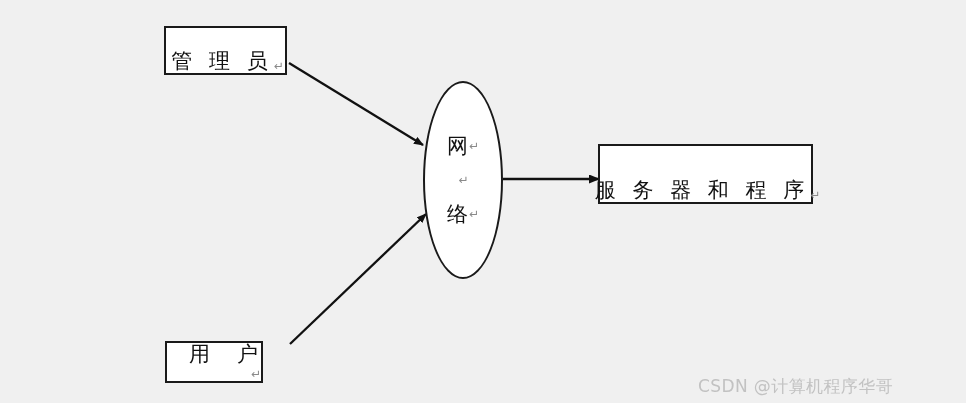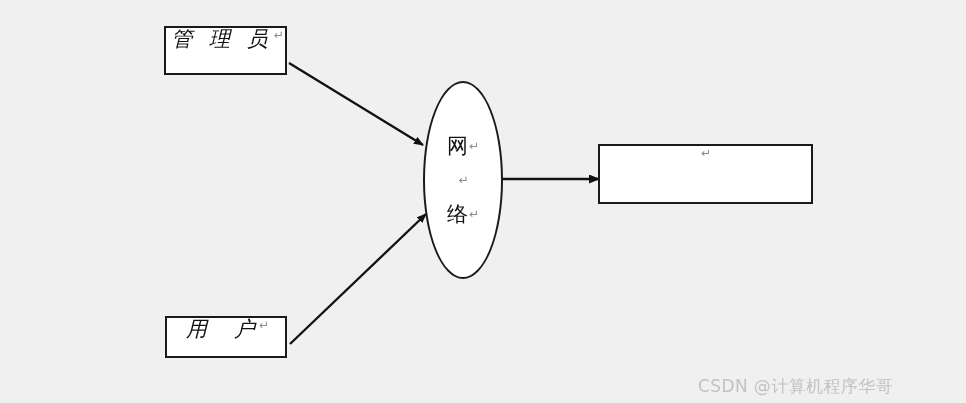--- a/index.html
+++ b/index.html
@@ -25,23 +25,22 @@
     top: 0;
     width: 966px;
     height: 403px;
   }
   .node-box {
     position: absolute;
     background: #ffffff;
     border: 2px solid #1a1a1a;
     box-sizing: border-box;
     display: flex;
-    align-items: flex-start;
+    align-items: flex-end;
     justify-content: center;
-    font-style: italic;
   }
   .node-label {
     color: #111111;
     font-size: 21px;
     line-height: 1.1;
     white-space: pre;
     display: inline-block;
   }
   .pilcrow {
     color: #8a8a8a;
@@ -59,23 +58,24 @@
     height: 49px;
   }
   #box-admin .node-label {
     letter-spacing: 5px;
     padding-left: 4px;
   }
 
   
   #box-user {
     left: 165px;
-    top: 316px;
-    width: 122px;
+    top: 341px;
+    width: 98px;
     height: 42px;
+    flex-direction: column;
   }
   #box-user .node-label {
     letter-spacing: 3px;
     padding-left: 3px;
   }
 
   
   #box-server {
     left: 598px;
     top: 144px;
@@ -168,18 +168,19 @@
     </div>
     <div class="net-line blank">
       <span class="pilcrow">↵</span>
     </div>
     <div class="net-line">
       <span>络</span><span class="pilcrow">↵</span>
     </div>
   </div>
 
   <div class="node-box" id="box-server">
+    <span class="node-label">服 务 器 和 程 序</span>
       <span class="pilcrow">↵</span>
   </div>
 
   <div id="watermark">CSDN @计算机程序华哥</div>
 
 </div>
 
 </body></html>

